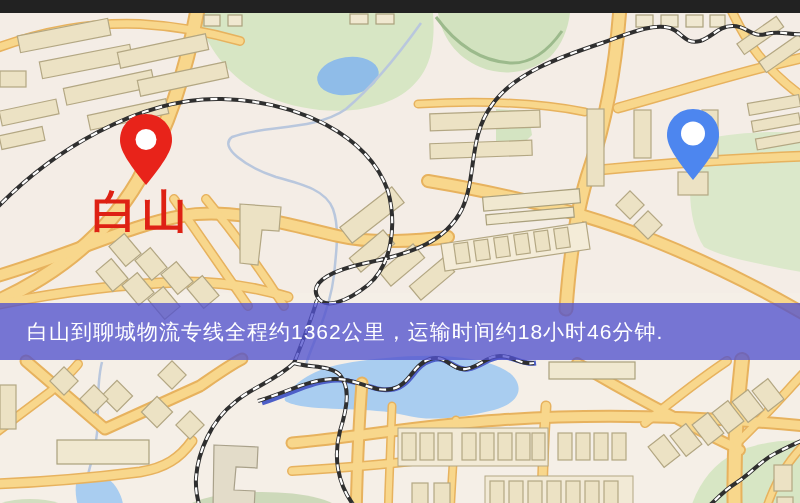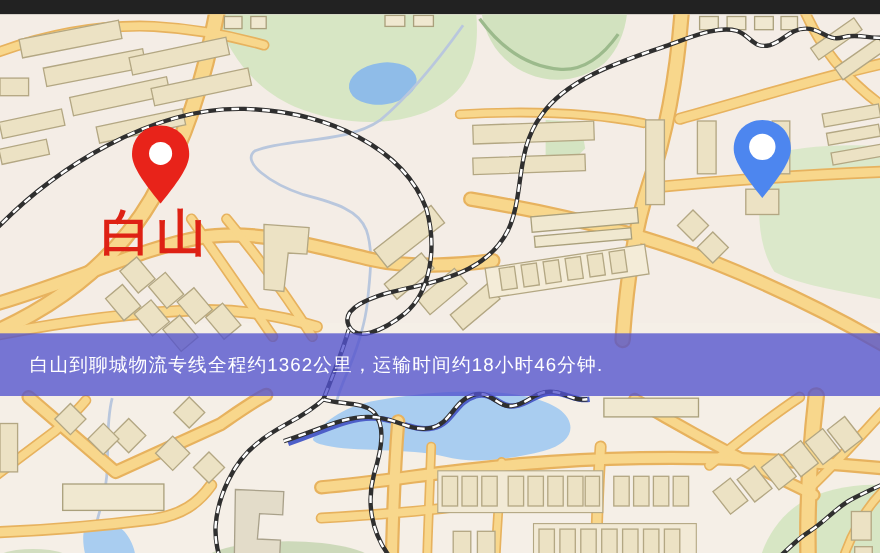--- a/index.html
+++ b/index.html
@@ -29,21 +29,21 @@
   }
   .label-origin{left:92px;top:176px;color:#de2114;}
   .label-destination{left:640px;top:181px;color:#2726cd;}
   
   .banner{
     position:absolute;left:0;top:290px;width:800px;height:57px;
     background:rgba(82,82,205,0.78);
     display:flex;align-items:center;
   }
   .banner span{
-    color:#ffffff;font-size:17px;letter-spacing:1px;
+    color:#ffffff;font-size:21px;letter-spacing:1px;
     padding-left:27px;white-space:nowrap;
   }
 </style>
 </head>
 <body>
 
 <div class="stage">
 
   <svg class="map-svg" width="800" height="503" viewBox="0 0 800 503">
     <defs>

